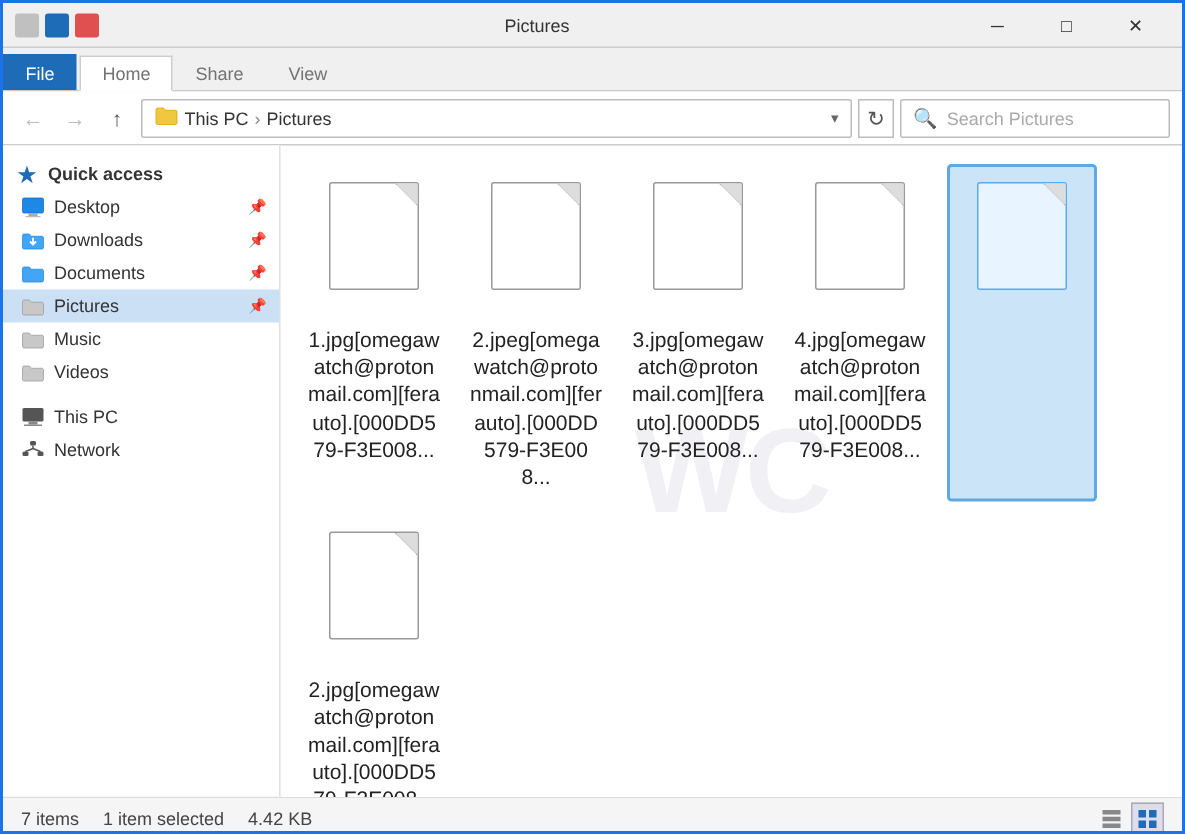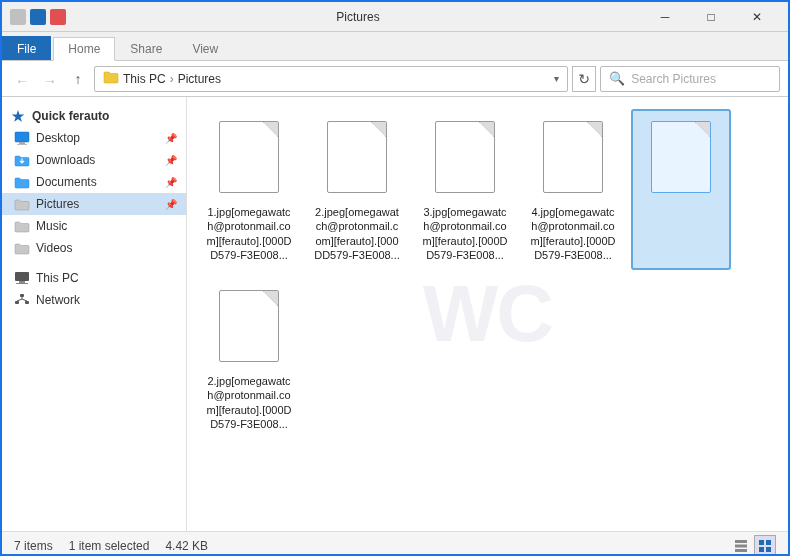--- a/index.html
+++ b/index.html
@@ -228,24 +228,24 @@
     .hta-titlebar {
       height: 10px;
       background: #1e6bb8;
       display: flex;
       align-items: center;
       padding: 0 2px;
     }
     .hta-btn { width: 5px; height: 5px; background: #ddd; margin-left: 1px; border-radius: 1px; }
 
     .file-name {
-      font-size: 11px;
+      font-size: 14px;
       text-align: center;
       color: #222;
-      margin-top: 8px;
+      margin-top: 20px;
       word-break: break-all;
       line-height: 1.3;
       max-width: 96px;
     }
 
     
     .status-bar {
       height: 28px;
       background: #f5f5f5;
       border-top: 1px solid #ddd;
@@ -316,21 +316,21 @@
     <span class="search-icon">🔍</span>
     <span class="search-text">Search Pictures</span>
   </div>
 </div>
 
 <div class="main-area">
 
   <div class="sidebar">
     <div class="sidebar-item header">
       <span class="item-icon star-icon">★</span>
-      <span>Quick ferauto</span>
+      <span>Quick access</span>
     </div>
 
     <div class="sidebar-item">
       <span class="item-icon">
         <svg width="16" height="14" viewBox="0 0 16 14">
             <rect x="1" y="1" width="14" height="10" rx="1" fill="#1e88e5" stroke="#1565c0" stroke-width="0.5"></rect>
             <rect x="5" y="11" width="6" height="2" fill="#aaa"></rect>
             <rect x="3" y="13" width="10" height="1" fill="#bbb"></rect>
           </svg>
       </span>

